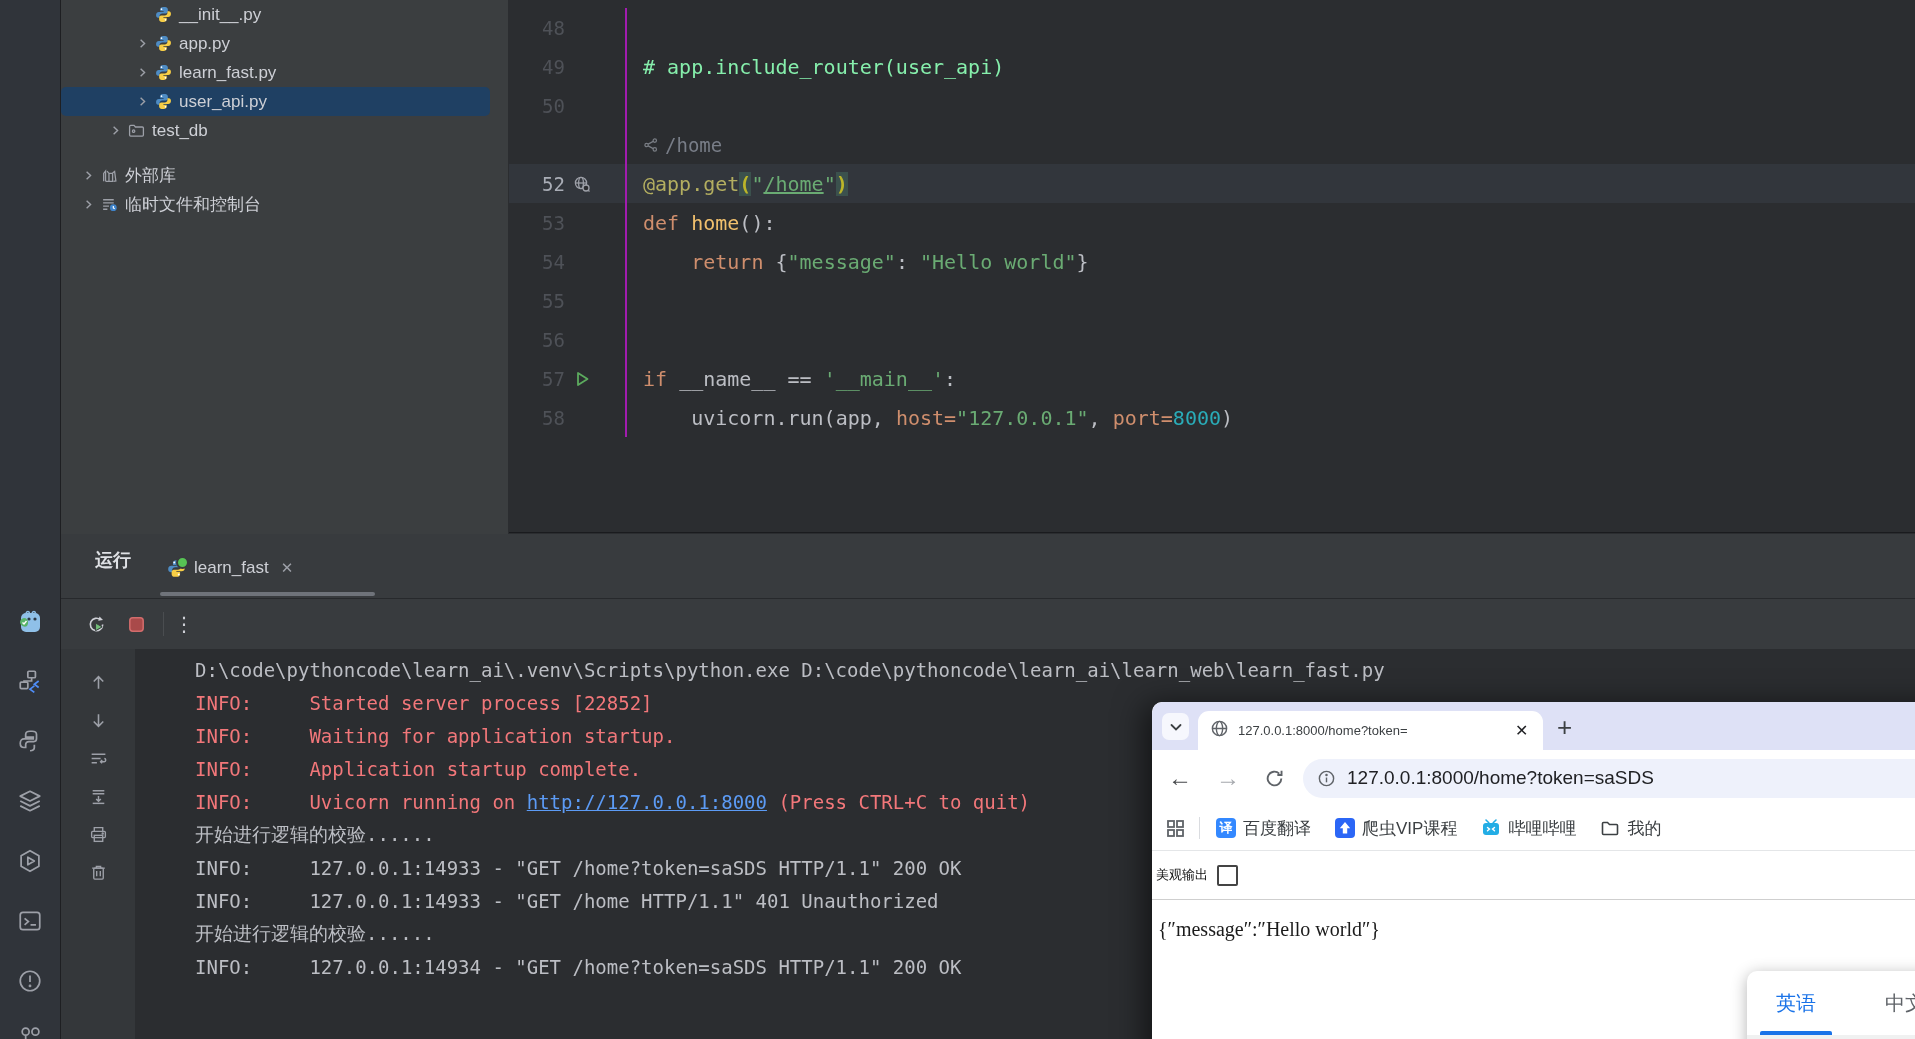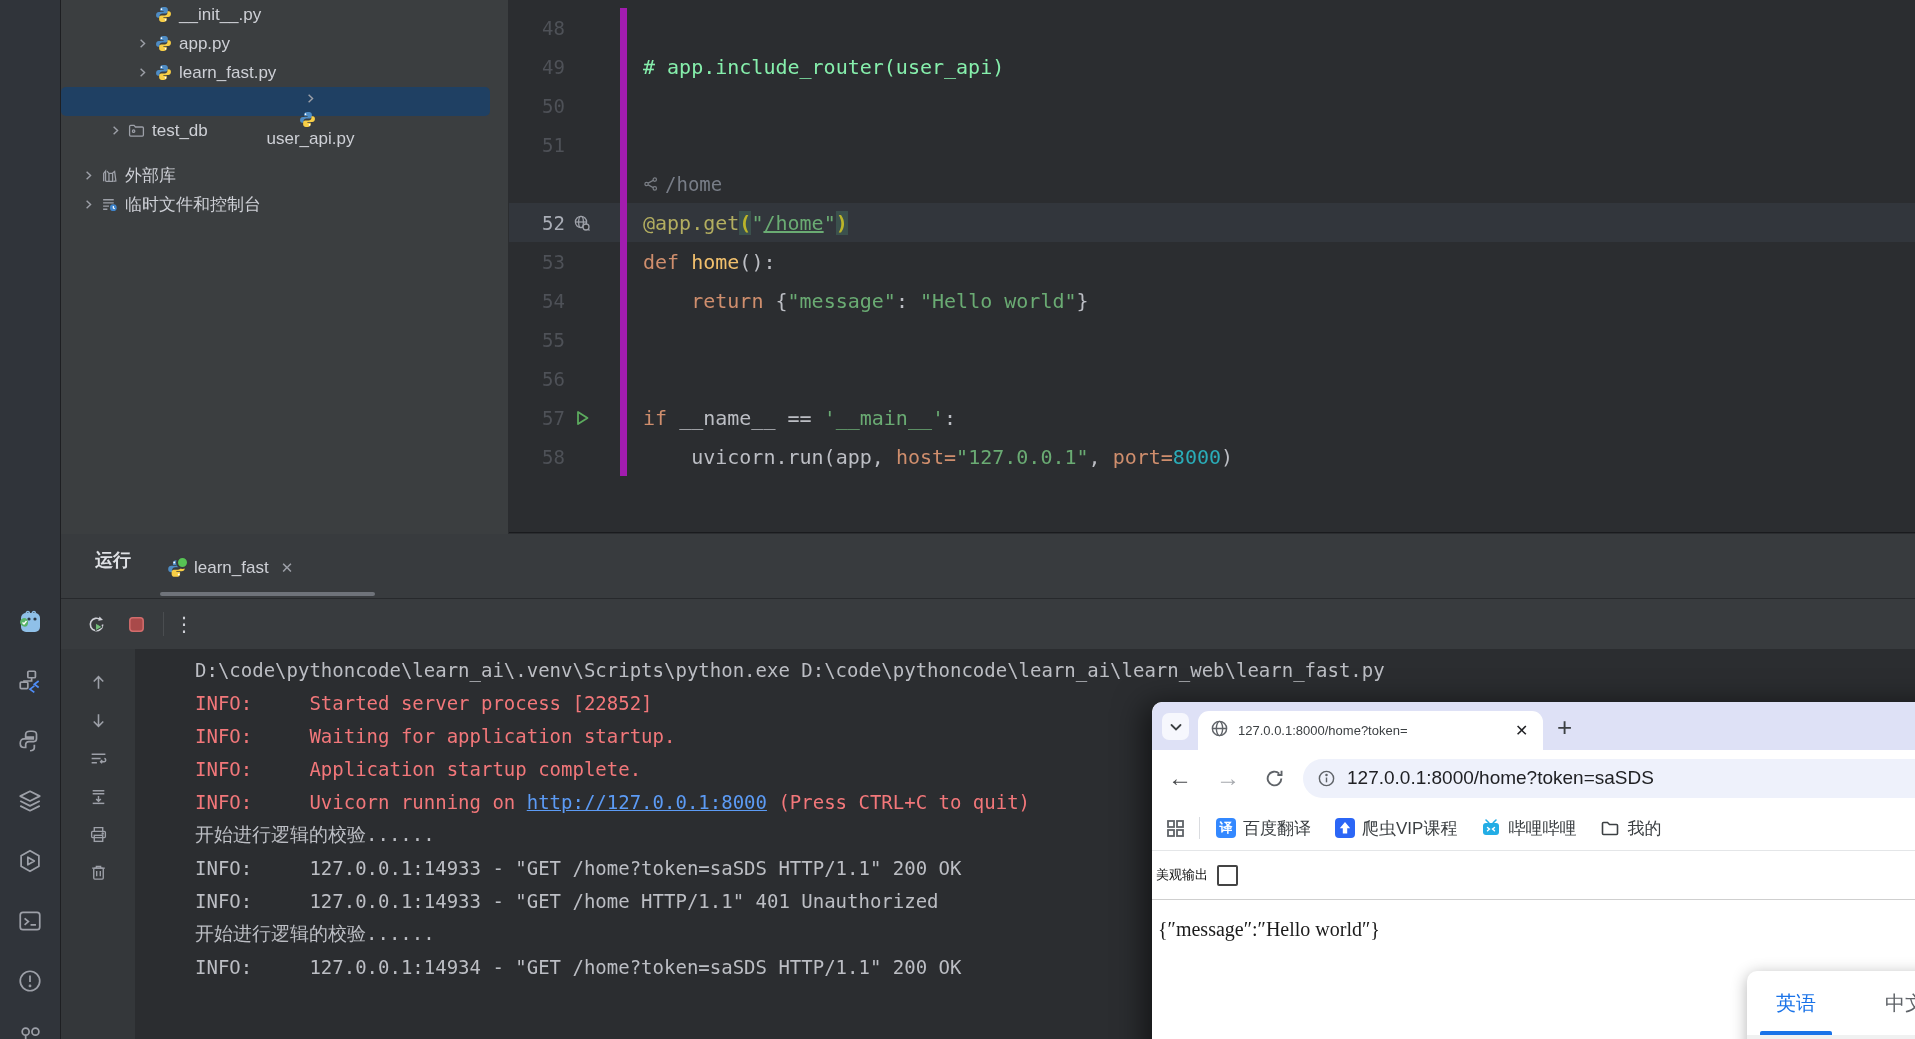--- a/index.html
+++ b/index.html
@@ -19,21 +19,21 @@
   .tree-row.sel{background:#1f4063;border-radius:5px;margin-right:18px;}
   .chev{width:22px;height:16px;flex:0 0 22px;display:flex;align-items:center;justify-content:center;}
   .chev svg{width:15px;height:15px;}
   .titem-ic{width:20px;height:18px;flex:0 0 20px;margin-right:6px;display:flex;align-items:center;justify-content:center;}
   .titem-ic svg{width:17px;height:17px;}
 
   
   #editor{position:absolute;left:509px;top:0;width:1406px;height:533px;background:#2b2d30;border-bottom:1px solid #1a1b1e;overflow:hidden;padding-top:8px;box-sizing:border-box;}
   .code-row{position:relative;height:39px;display:flex;align-items:center;}
   .code-row.cur{background:#32363c;}
-  .gut{flex:0 0 118px;display:flex;align-items:center;height:100%;border-right:7px solid #a21caf;box-sizing:border-box;}
+  .gut{flex:0 0 118px;display:flex;align-items:center;height:100%;border-right:2px solid #a21caf;box-sizing:border-box;}
   .gut .lnum{flex:0 0 56px;text-align:right;color:#4e5157;font-size:19px;}
   .code-row.cur .gut .lnum{color:#a9adb6;}
   .gut .gicon{flex:0 0 34px;display:flex;justify-content:center;}
   .gut .gicon svg{width:18px;height:18px;}
   .codeline{white-space:pre;font-size:20px;color:#bcbec4;padding-left:16px;}
   .tok-cm{color:#86efac}.tok-kw{color:#cf8e6d}.tok-dec{color:#b3ae60}
   .tok-str{color:#6aab73}.tok-fn{color:#f1c06d}.tok-num{color:#2aacb8}.tok-tx{color:#bcbec4}
   .tok-brace{color:#bbb529;background:#3b514d;font-weight:bold}
   .tok-strlink{color:#6aab73;text-decoration:underline}
   .inlay{display:flex;align-items:center;gap:6px;color:#787d87;font-size:19px;padding-left:16px;}
@@ -212,21 +212,21 @@
         <div class="titem-ic">
           <svg viewBox="0 0 16 16">
             <path fill="#4e8cc4" d="M7.9 1C6.1 1 5 1.8 5 3.2V5h3.1v.7H3.6C2.2 5.7 1 6.6 1 8.5c0 1.4.6 2.6 2 2.6h1.3V9.3C4.3 8 5.5 7 6.9 7h3.3c1.1 0 1.9-.9 1.9-2V3.2C12.1 1.9 10.9 1 9.6 1z"></path>
             <circle cx="6.1" cy="3" r=".8" fill="#fff"></circle>
             <path fill="#f7ce46" d="M8.1 15c1.8 0 2.9-.8 2.9-2.2V11H7.9v-.7h4.5c1.4 0 2.6-.9 2.6-2.8 0-1.4-.6-2.6-2-2.6h-1.3v1.8c0 1.3-1.2 2.3-2.6 2.3H5.8c-1.1 0-1.9.9-1.9 2v1.8C3.9 14.1 5.1 15 6.4 15z"></path>
             <circle cx="9.9" cy="13" r=".8" fill="#fff"></circle>
           </svg>
         </div>
         <div>learn_fast.py</div>
       </div>
-      <div class="tree-row sel" style="padding-left: 70px; flex-direction: column;">
+      <div class="tree-row sel" style="padding-left: 70px;">
         <div class="chev">
           <svg viewBox="0 0 16 16" fill="none" stroke="#9da0a8" stroke-width="1.5">
             <path d="M6 4l4.2 4L6 12"></path>
           </svg>
         </div>
         <div class="titem-ic">
           <svg viewBox="0 0 16 16">
             <path fill="#4e8cc4" d="M7.9 1C6.1 1 5 1.8 5 3.2V5h3.1v.7H3.6C2.2 5.7 1 6.6 1 8.5c0 1.4.6 2.6 2 2.6h1.3V9.3C4.3 8 5.5 7 6.9 7h3.3c1.1 0 1.9-.9 1.9-2V3.2C12.1 1.9 10.9 1 9.6 1z"></path>
             <circle cx="6.1" cy="3" r=".8" fill="#fff"></circle>
             <path fill="#f7ce46" d="M8.1 15c1.8 0 2.9-.8 2.9-2.2V11H7.9v-.7h4.5c1.4 0 2.6-.9 2.6-2.8 0-1.4-.6-2.6-2-2.6h-1.3v1.8c0 1.3-1.2 2.3-2.6 2.3H5.8c-1.1 0-1.9.9-1.9 2v1.8C3.9 14.1 5.1 15 6.4 15z"></path>
@@ -292,27 +292,20 @@
       <div class="code-row">
         <div class="gut">
           <div class="lnum mono">49</div>
           <div class="gicon"></div>
         </div>
         <div class="codeline mono"><span class="tok-cm"># app.include_router(user_api)</span></div>
       </div>
       <div class="code-row">
         <div class="gut">
           <div class="lnum mono">50</div>
-          <div class="gicon"></div>
-        </div>
-        <div class="codeline mono"></div>
-      </div>
-      <div class="code-row">
-        <div class="gut">
-          <div class="lnum mono">51</div>
           <div class="gicon"></div>
         </div>
         <div class="codeline mono"></div>
       </div>
       <div class="code-row">
         <div class="gut">
           <div class="lnum mono"></div>
           <div class="gicon"></div>
         </div>
         <div class="inlay mono">

